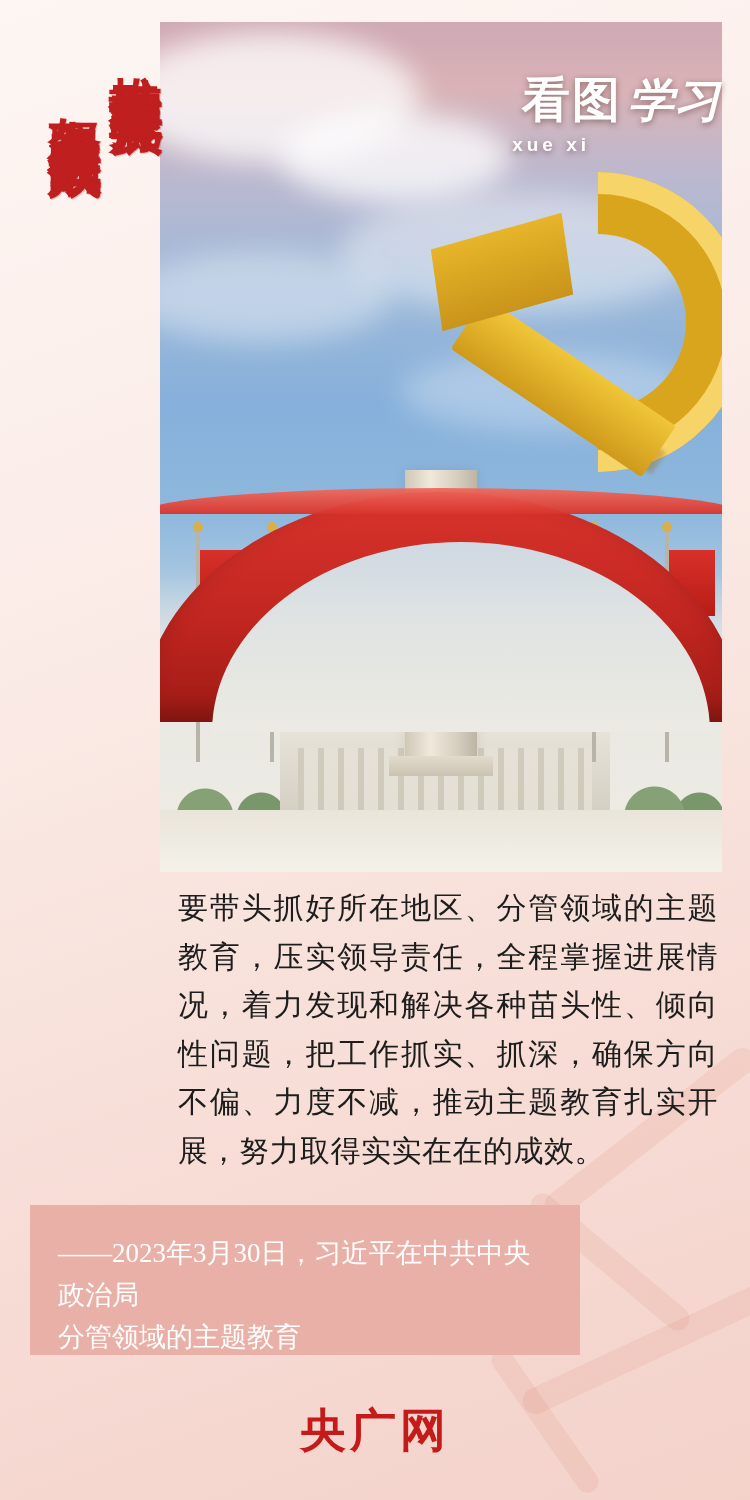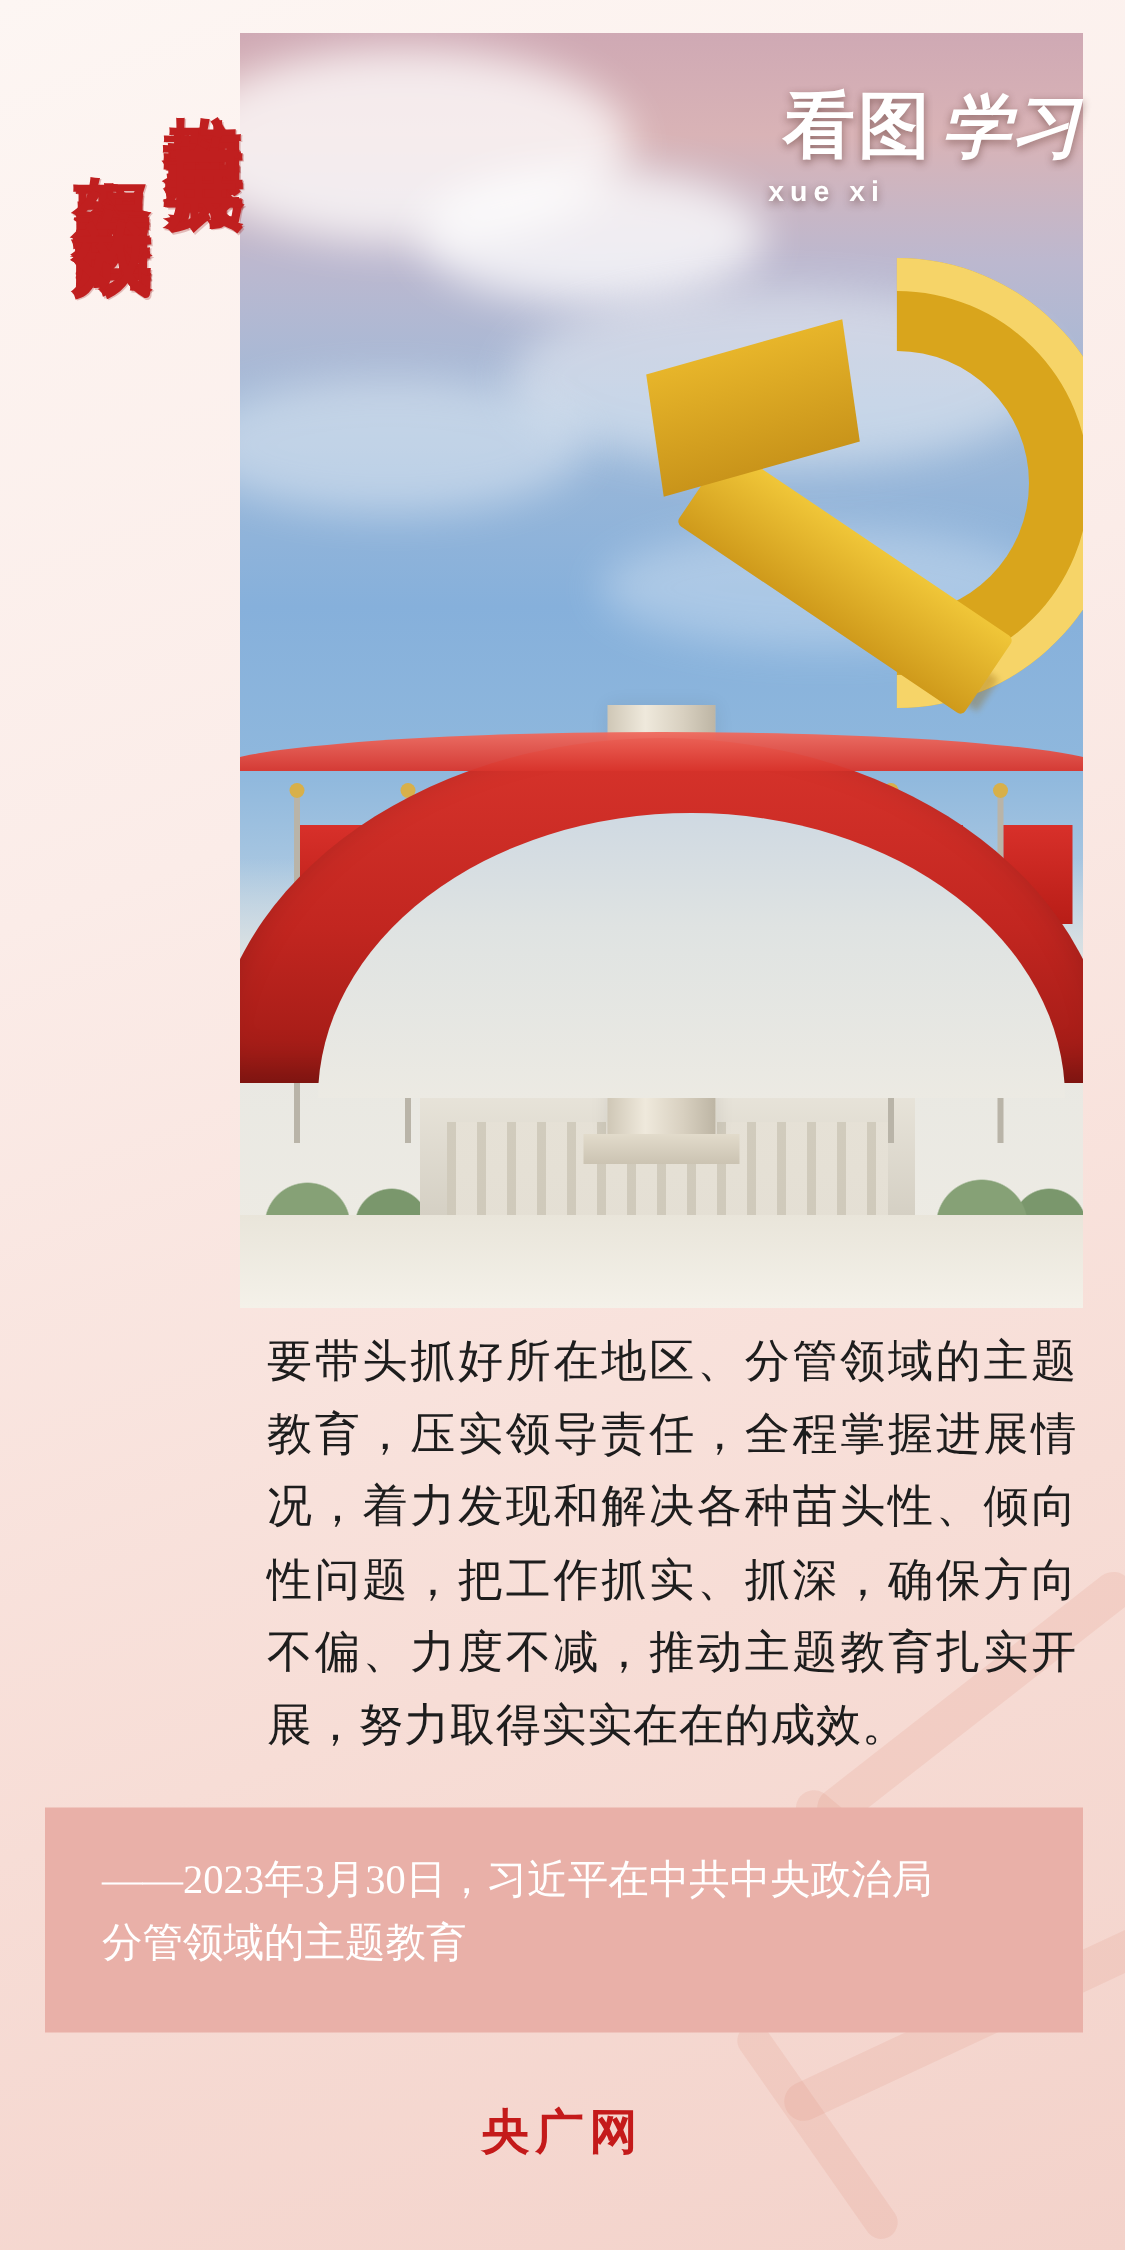--- a/index.html
+++ b/index.html
@@ -188,21 +188,21 @@
   .hammer-shadow {
     position:absolute; left: 60px; top: 150px; width: 230px; height: 26px;
     background: rgba(150,100,10,.35);
     transform: rotate(34deg);
     transform-origin: left center;
     filter: blur(2px);
   }
 
   
   #brand {
-    position: absolute; right: 30px; top: 52px; z-index: 8;
+    position: absolute; right: 30px; top: 68px; z-index: 8;
     text-align: right; color: #ffffff;
     text-shadow: 0 2px 6px rgba(60,20,10,.45);
   }
   #brand .b-main {
     font-family: "Liberation Serif", serif;
     font-weight: bold; font-size: 48px; letter-spacing: 2px;
     display: flex; align-items: baseline; justify-content: flex-end; gap: 6px;
   }
   #brand .b-script {
     font-style: italic; font-size: 46px; letter-spacing: 0;
@@ -222,43 +222,43 @@
     line-height: 1.62;
     color: #1d1d1d;
     text-align: justify;
     letter-spacing: 0.5px;
     z-index: 6;
   }
 
   
   #attribution {
     position: absolute;
-    left: 30px; top: 1205px; width: 692px; height: 150px;
+    left: 30px; top: 1205px; width: 550px; height: 150px;
     background: #e9b0a8;
     z-index: 6;
-    padding: 28px 38px;
+    padding: 28px 28px;
   }
   #attribution .line {
     font-family: "Liberation Serif", serif;
     font-size: 27px;
     line-height: 1.55;
     color: #ffffff;
   }
 
   
   #footer {
     position: absolute;
     left: 0; right: 0; top: 1400px;
     text-align: center; z-index: 6;
   }
   #footer .logo {
     display:inline-block;
     font-family: "Liberation Sans", sans-serif;
     font-weight: bold;
-    font-size: 32px;
+    font-size: 46px;
     letter-spacing: 4px;
     color: #c41a1a;
   }
 </style>
 </head>
 <body>
 
 <div id="poster">
 
   <div class="bg-stroke s1"></div>

